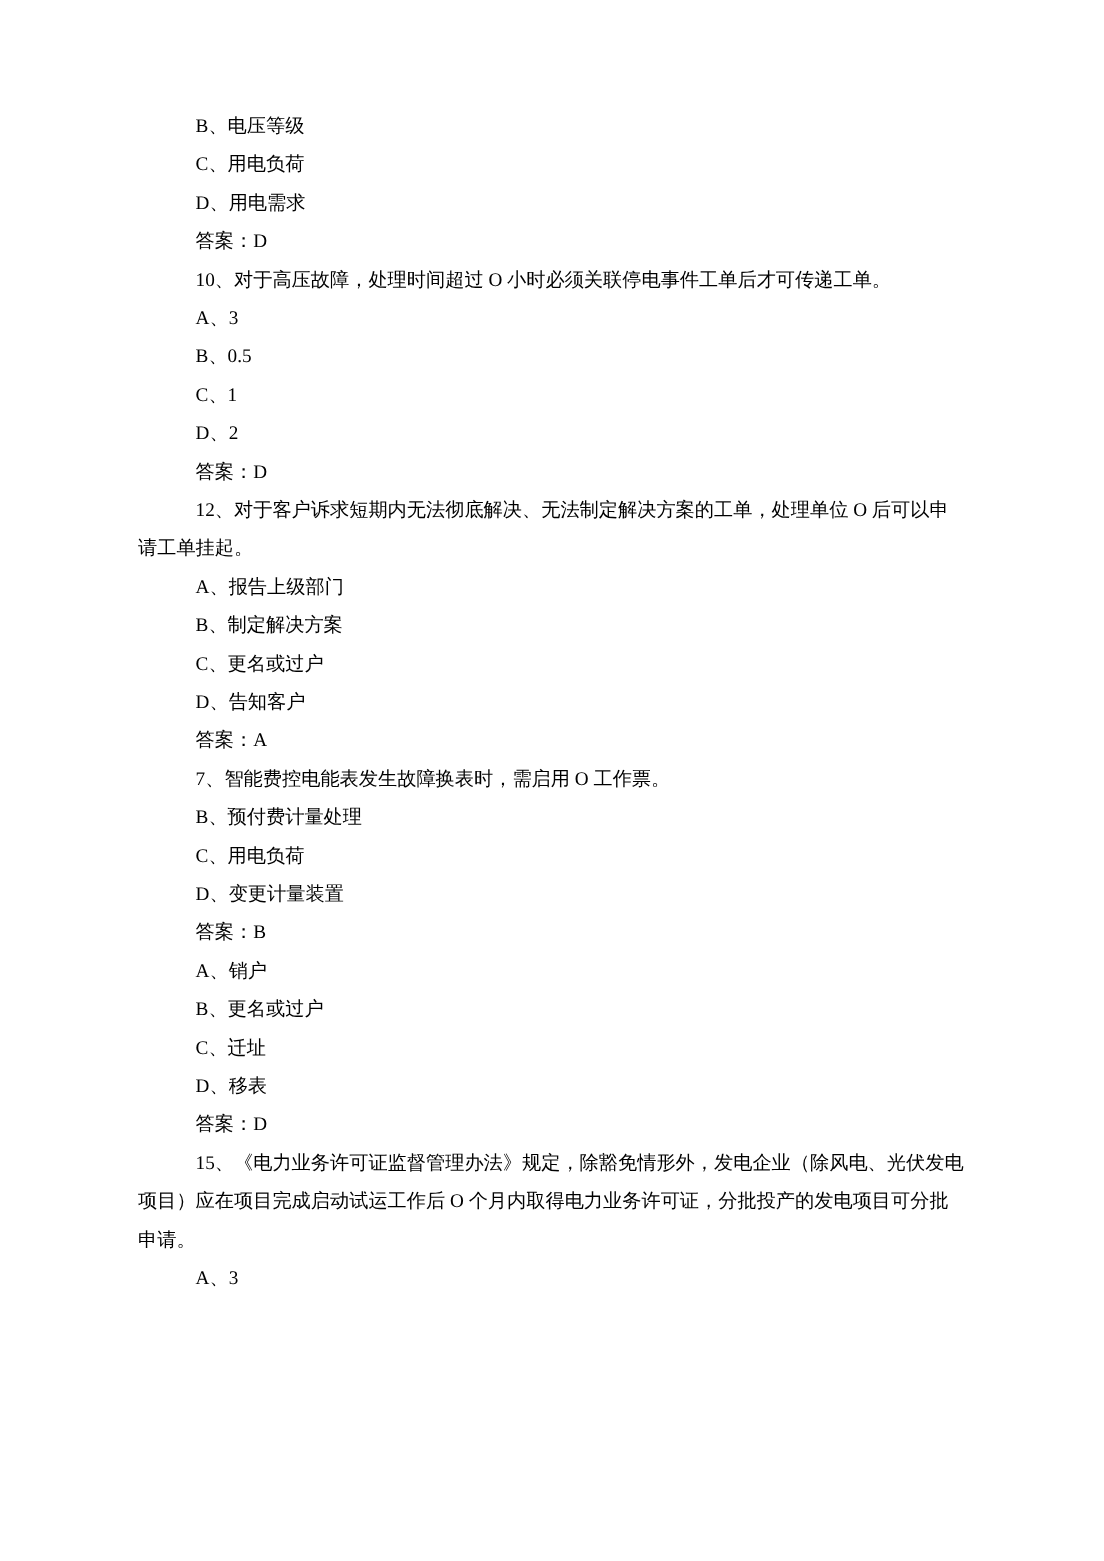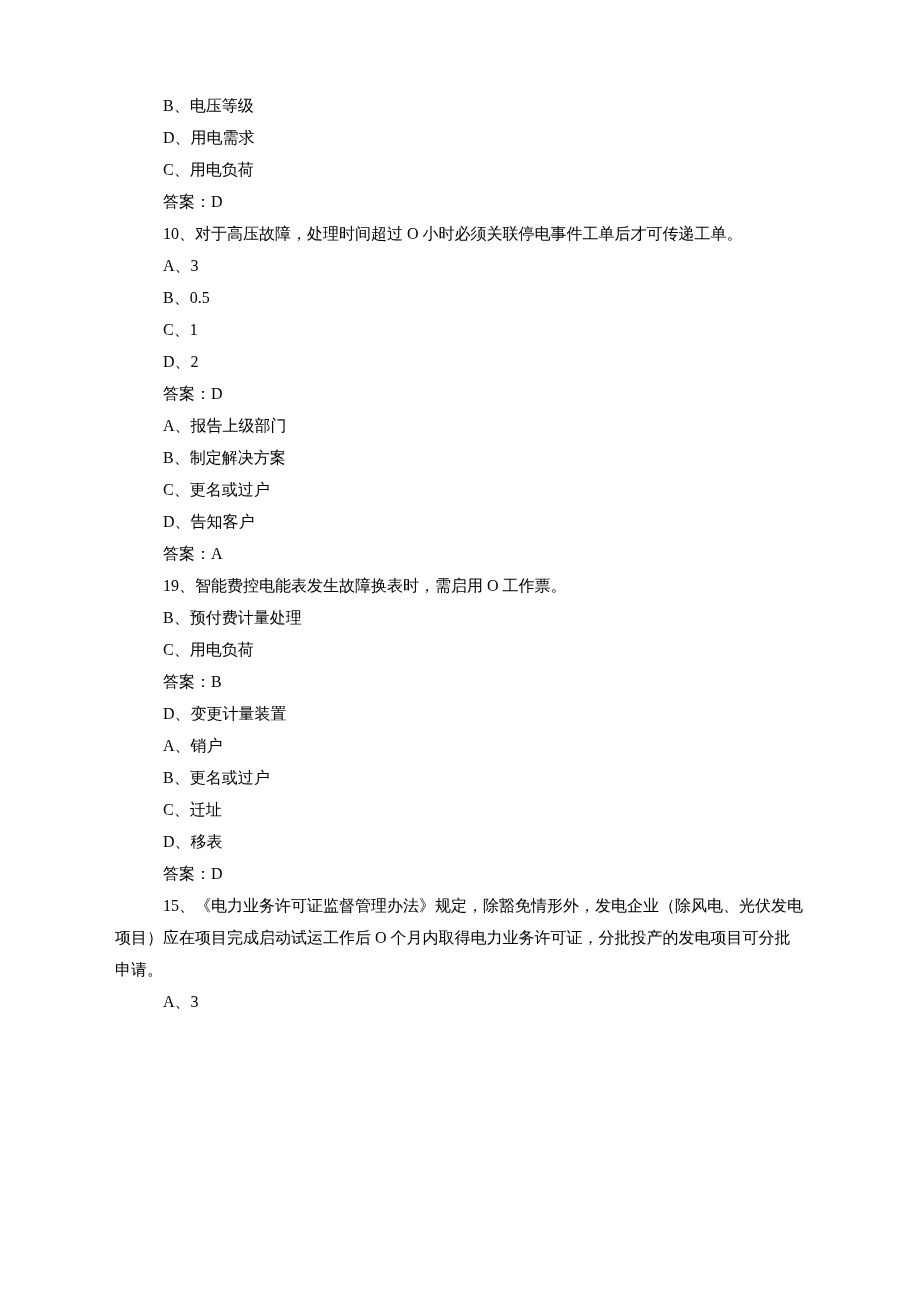--- a/index.html
+++ b/index.html
@@ -23,39 +23,40 @@
     }
     .question-text {
       text-indent: 48px;
     }
   </style>
 </head>
 <body>
 
 <div id="content">
     <p class="line indent-1">B、电压等级</p>
+    <p class="line indent-1">C、用电负荷</p>
     <p class="line indent-1">D、用电需求</p>
-    <p class="line indent-1">C、用电负荷</p>
     <p class="line indent-1">答案：D</p>
     <p class="line question-text">10、对于高压故障，处理时间超过 O 小时必须关联停电事件工单后才可传递工单。</p>
     <p class="line indent-1">A、3</p>
     <p class="line indent-1">B、0.5</p>
     <p class="line indent-1">C、1</p>
     <p class="line indent-1">D、2</p>
     <p class="line indent-1">答案：D</p>
+    <p class="line question-text">12、对于客户诉求短期内无法彻底解决、无法制定解决方案的工单，处理单位 O 后可以申请工单挂起。</p>
     <p class="line indent-1">A、报告上级部门</p>
     <p class="line indent-1">B、制定解决方案</p>
     <p class="line indent-1">C、更名或过户</p>
     <p class="line indent-1">D、告知客户</p>
     <p class="line indent-1">答案：A</p>
-    <p class="line indent-1">19、智能费控电能表发生故障换表时，需启用 O 工作票。</p>
+    <p class="line indent-1">7、智能费控电能表发生故障换表时，需启用 O 工作票。</p>
     <p class="line indent-1">B、预付费计量处理</p>
     <p class="line indent-1">C、用电负荷</p>
+    <p class="line indent-1">D、变更计量装置</p>
     <p class="line indent-1">答案：B</p>
-    <p class="line indent-1">D、变更计量装置</p>
     <p class="line indent-1">A、销户</p>
     <p class="line indent-1">B、更名或过户</p>
     <p class="line indent-1">C、迁址</p>
     <p class="line indent-1">D、移表</p>
     <p class="line indent-1">答案：D</p>
     <p class="line question-text">15、《电力业务许可证监督管理办法》规定，除豁免情形外，发电企业（除风电、光伏发电项目）应在项目完成启动试运工作后 O 个月内取得电力业务许可证，分批投产的发电项目可分批申请。</p>
     <p class="line indent-1">A、3</p>
   </div>
 
 </body></html>

